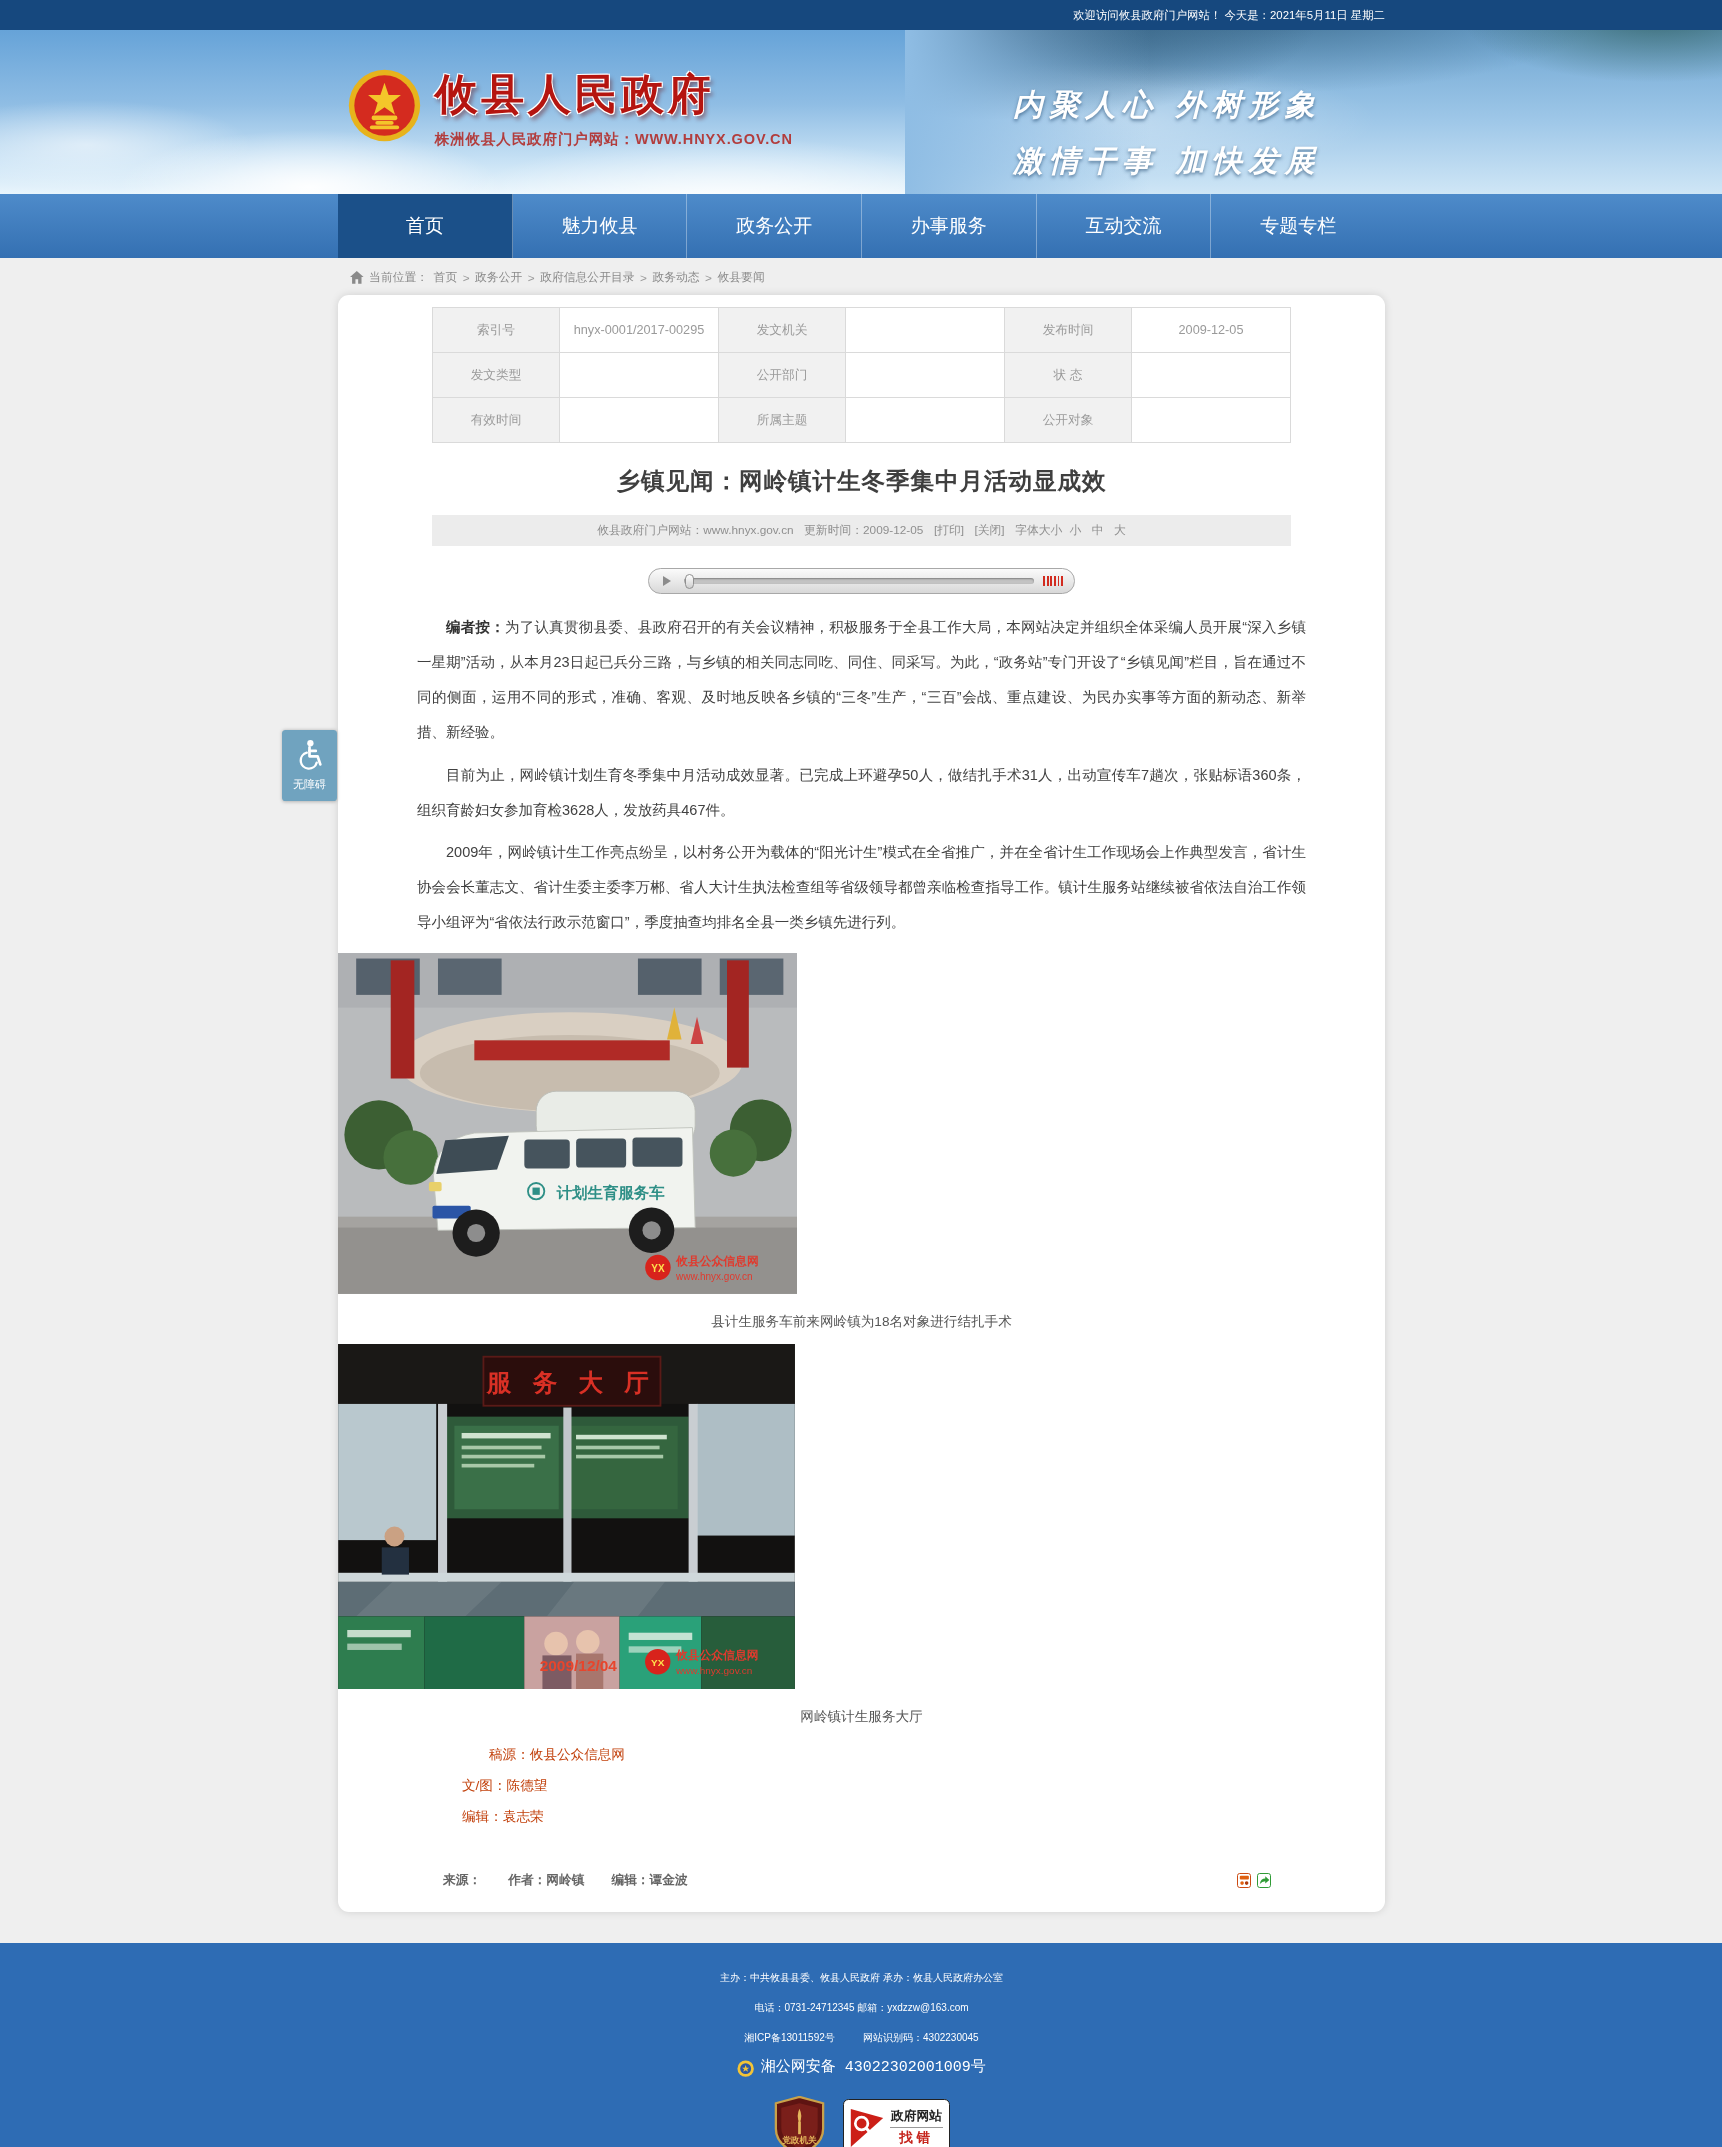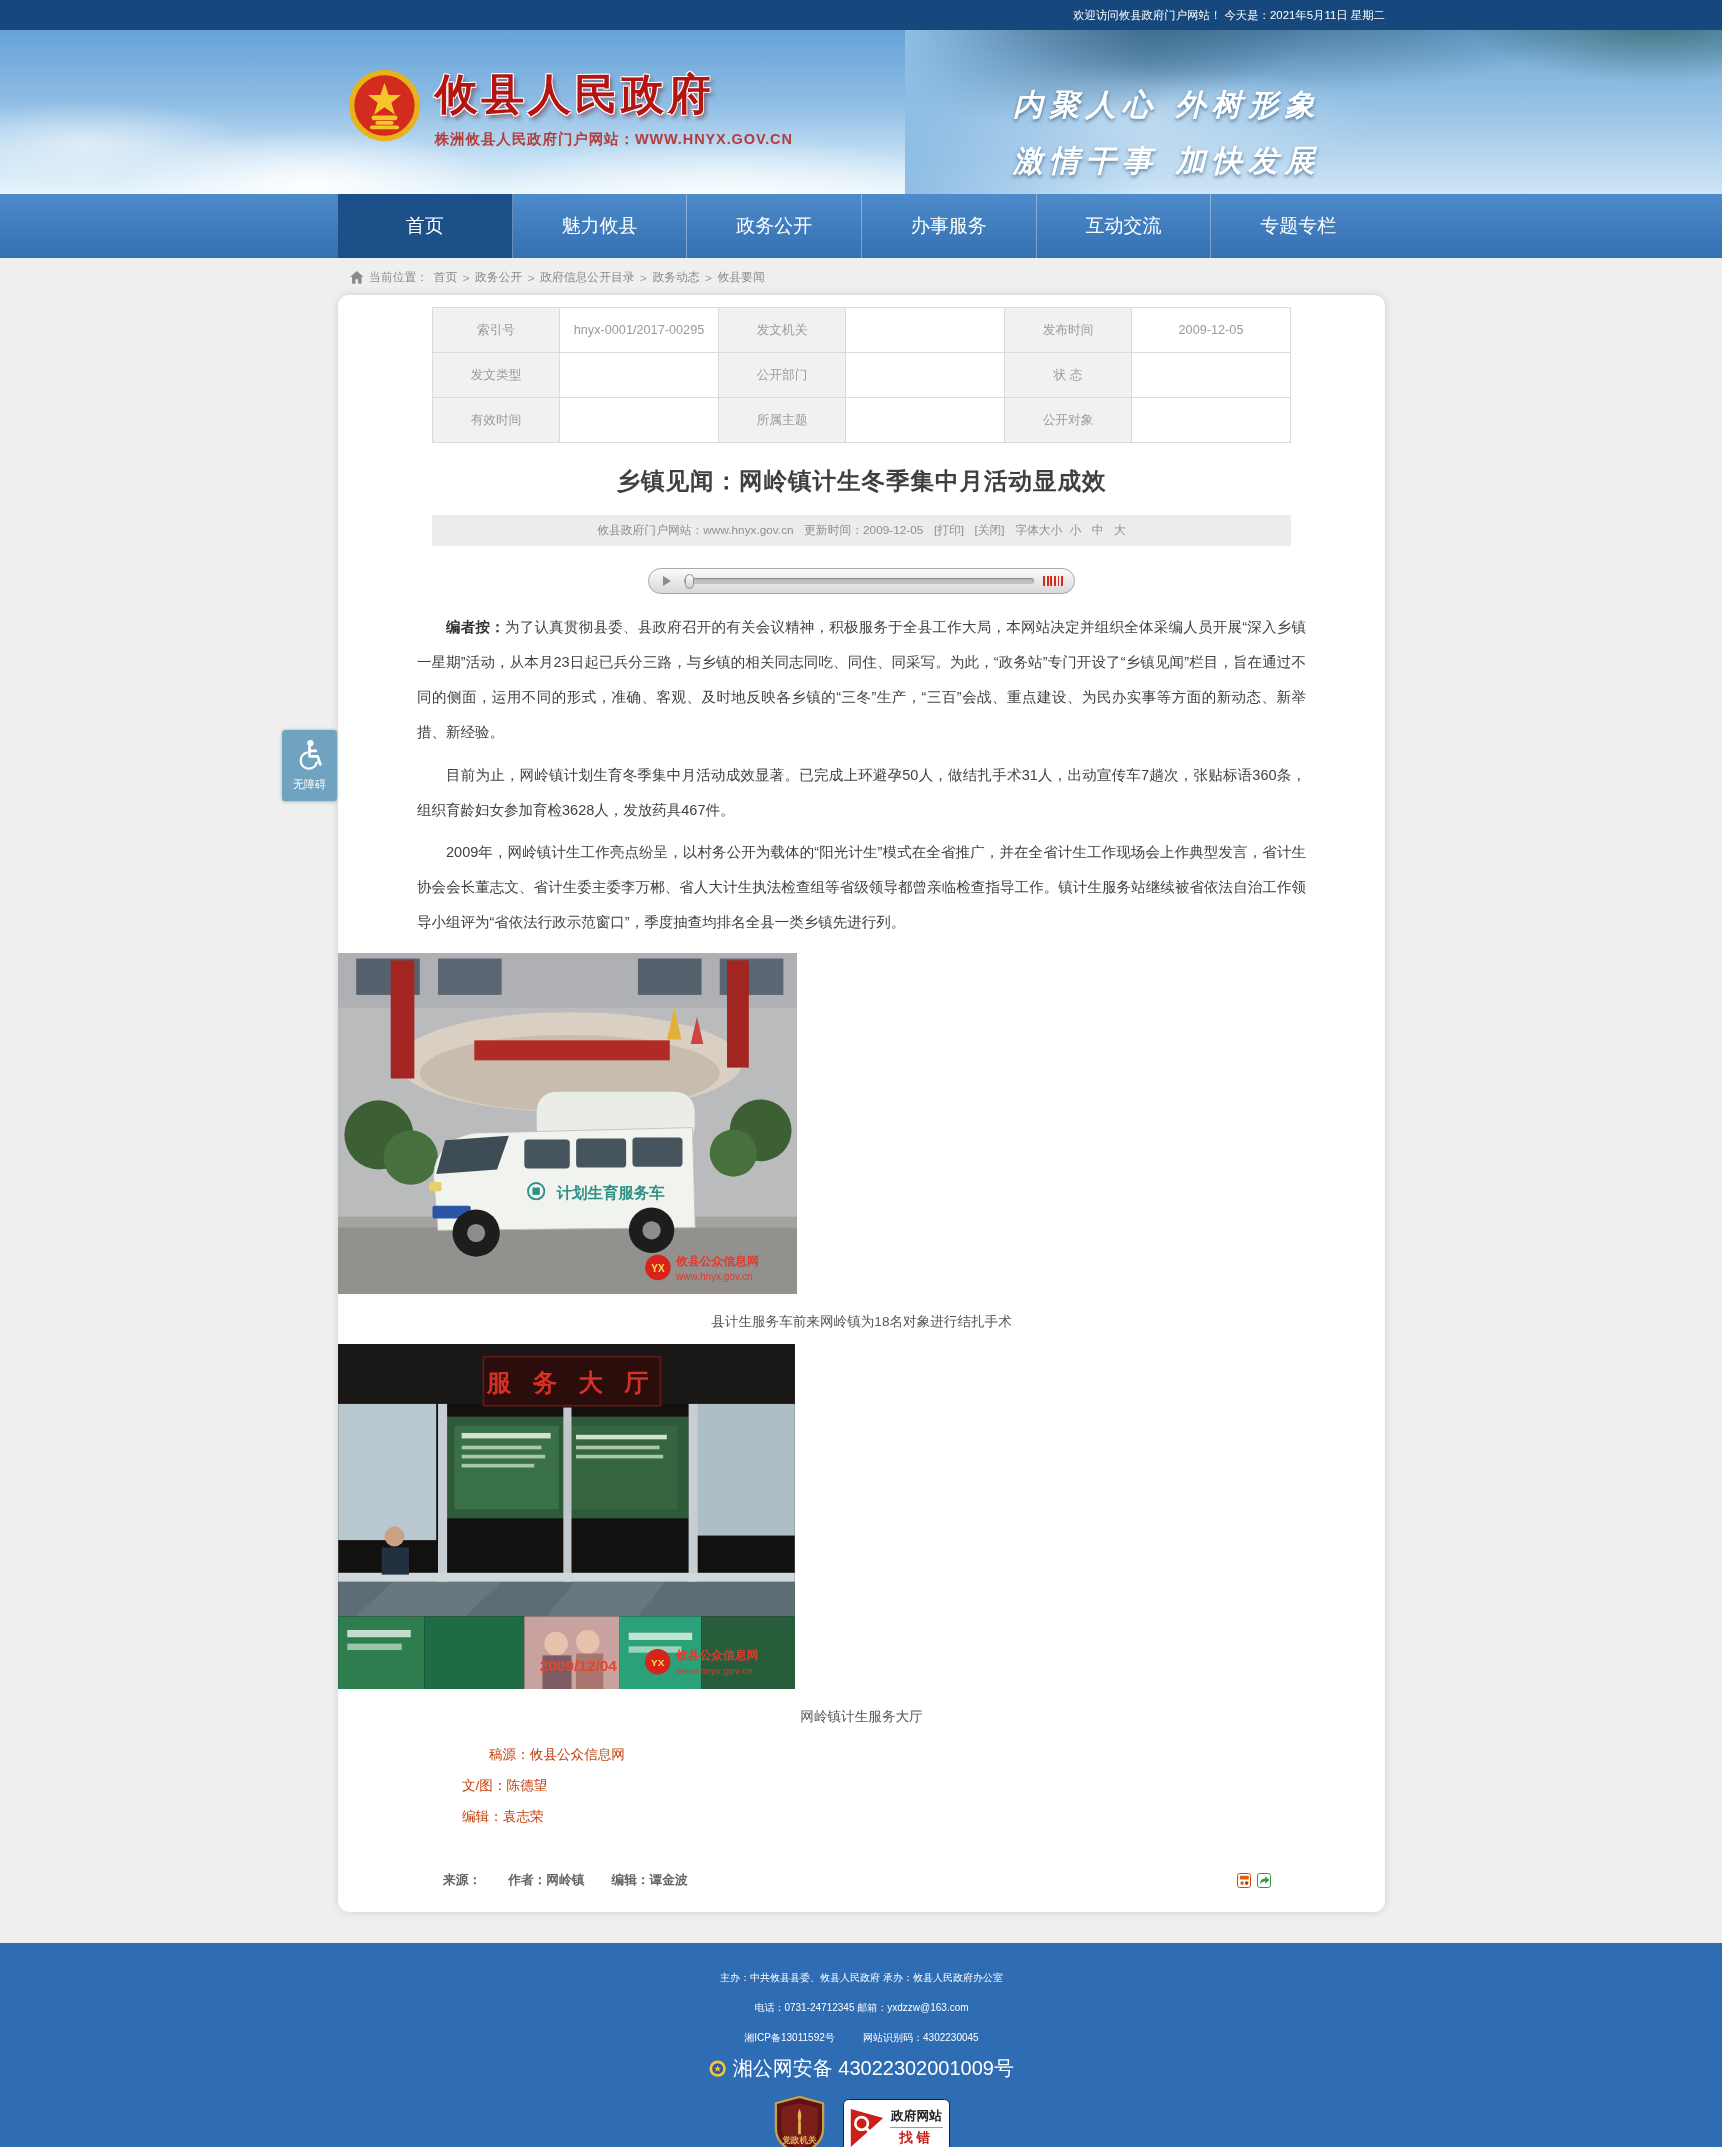--- a/index.html
+++ b/index.html
@@ -121,21 +121,21 @@
     position:absolute; left:282px; top:730px; width:55px; height:71px; background:#70a3bf; border-radius:3.6px;
     display:flex; flex-direction:column; align-items:center; justify-content:center; gap:3.6px; cursor:pointer;
     box-shadow:0 0.9px 3.6px rgba(0,0,0,.25);
   }
   .a11y .lab { color:#ffffff; font-size:11px; }
 
   
   .footer { margin-top:31px; background:#2e6cb4; padding:20px 0 16.4px 0; text-align:center; color:#ffffff; }
   .f-line { font-size:10px; line-height:30px; }
   .f-line .gap { margin-left:25.5px; }
-  .f-badge-line { display:flex; align-items:center; justify-content:center; gap:6.4px; font-size:20px; line-height:30px; }
+  .f-badge-line { display:flex; align-items:center; justify-content:center; gap:6.4px; font-size:15px; line-height:30px;font-family:Liberation Mono, monospace; }
   .f-badges { margin-top:12.7px; display:flex; justify-content:center; align-items:center; gap:16.4px; }
   .badge2 {
     width:107px; height:58px; background:#ffffff; border:1.8px solid #222; border-radius:5.5px;
     display:flex; align-items:center; padding:3.6px 5.5px; gap:4.5px; cursor:pointer;
   }
   .badge2 .bt { text-align:center; flex:1; }
   .badge2 .bt .t1 { color:#222; font-size:12.7px; font-weight:bold; border-bottom:0.9px solid #999; padding-bottom:1.8px; }
   .badge2 .bt .t2 { color:#c6241c; font-size:13.6px; font-weight:bold; padding-top:1.8px; letter-spacing:3.6px; }
 </style>
 </head>

